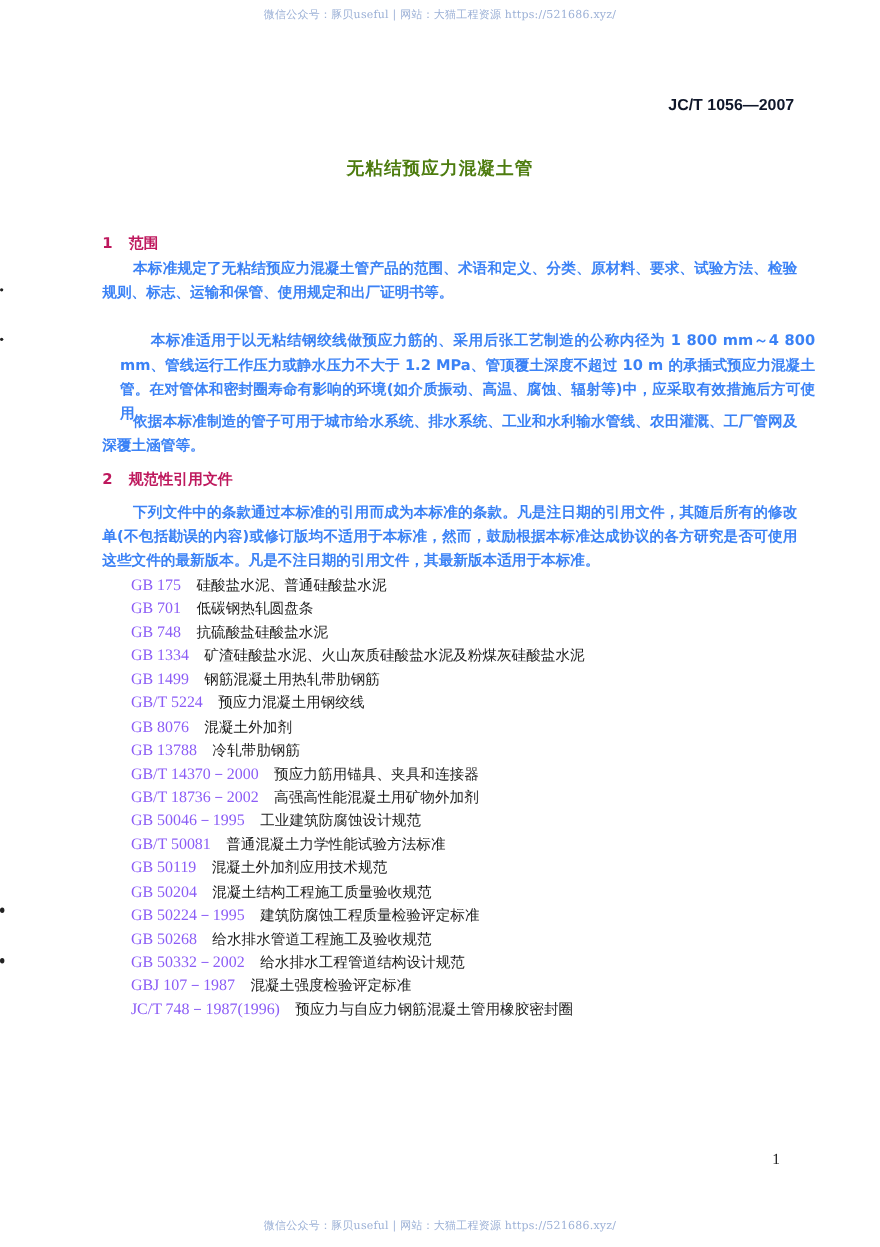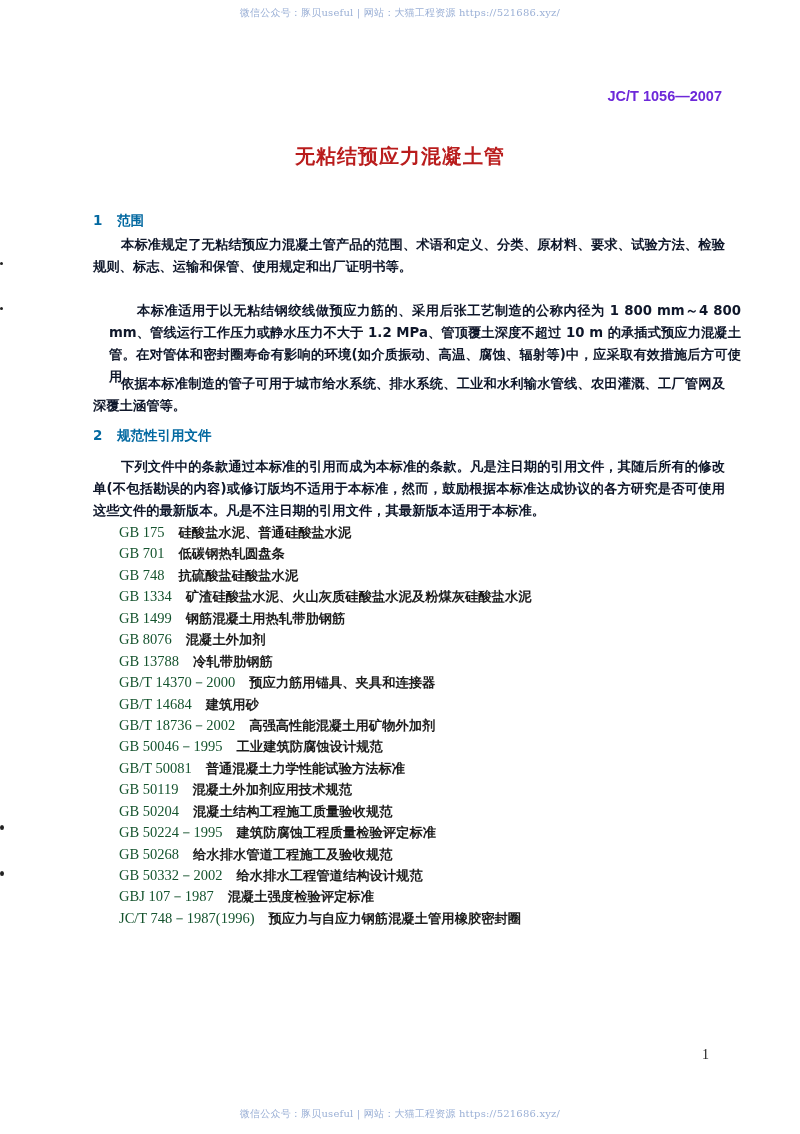--- a/index.html
+++ b/index.html
@@ -11,44 +11,44 @@
   .watermark {
     position: absolute; left: 0; width: 800px; text-align: center;
     font-family: "DejaVu Serif", "Liberation Serif", serif;
     font-size: 10px; color: #9bb0d6; letter-spacing: 0.2px;
   }
   .wm-top { top: 6px; }
   .wm-bottom { top: 1107px; }
   .std-code {
     position: absolute; right: 78px; top: 88px;
     font-family: "Liberation Sans", "DejaVu Sans", sans-serif;
-    font-weight: bold; font-size: 14.5px; color: #6d28d9;
+    font-weight: bold; font-size: 14.5px; color: #0f172a;
   }
   .doc-title {
     position: absolute; left: 0; width: 800px; top: 143px; text-align: center;
-    font-weight: bold; font-size: 20px; letter-spacing: 1px; color: #b91c1c;
+    font-weight: bold; font-size: 16px; letter-spacing: 1px; color: #4d7c0f;
   }
   .section-heading {
-    position: absolute; left: 93px; font-weight: bold; font-size: 13.5px; color: #0369a1;
+    position: absolute; left: 93px; font-weight: bold; font-size: 13.5px; color: #be185d;
   }
   .section-heading .num { display: inline-block; width: 24px; }
   .para {
     position: absolute; left: 93px; width: 632px;
     font-size: 13.3px; line-height: 22px; text-align: justify;
-    text-indent: 28px; font-weight: bold; color: #0f172a;
+    text-indent: 28px; font-weight: bold; color: #3b82f6;
   }
   .ref-list { position: absolute; left: 119px; top: 522px; margin: 0; padding: 0; list-style: none; }
   .ref-item {
     height: 21.45px; line-height: 21.45px; font-size: 13.3px; white-space: nowrap;
   }
   .ref-code {
-    font-family: "Liberation Serif", "DejaVu Serif", serif; font-size: 14.5px; color: #14532d;
+    font-family: "Liberation Serif", "DejaVu Serif", serif; font-size: 14.5px; color: #8b5cf6;
     margin-right: 14px;
   }
-  .ref-title { font-weight: bold; color: #1c1c1c; }
+  .ref-title { font-weight: normal; color: #1c1c1c; }
   .page-number {
     position: absolute; left: 702px; top: 1047px;
     font-family: "Liberation Serif", serif; font-size: 14px; color: #222;
   }
   .margin-dot { position: absolute; background: #222; border-radius: 50%; }
 </style>
 </head>
 <body>
 
 <div class="watermark wm-top">微信公众号：豚贝useful | 网站：大猫工程资源 https://521686.xyz/</div>
@@ -72,24 +72,24 @@
   <span class="num">2</span><span>规范性引用文件</span>
 </div>
 <p class="para" style="top:456px;margin:0;">下列文件中的条款通过本标准的引用而成为本标准的条款。凡是注日期的引用文件，其随后所有的修改单(不包括勘误的内容)或修订版均不适用于本标准，然而，鼓励根据本标准达成协议的各方研究是否可使用这些文件的最新版本。凡是不注日期的引用文件，其最新版本适用于本标准。</p>
 
 <ul class="ref-list">
   <li class="ref-item"><span class="ref-code">GB 175</span><span class="ref-title">硅酸盐水泥、普通硅酸盐水泥</span></li>
   <li class="ref-item"><span class="ref-code">GB 701</span><span class="ref-title">低碳钢热轧圆盘条</span></li>
   <li class="ref-item"><span class="ref-code">GB 748</span><span class="ref-title">抗硫酸盐硅酸盐水泥</span></li>
   <li class="ref-item"><span class="ref-code">GB 1334</span><span class="ref-title">矿渣硅酸盐水泥、火山灰质硅酸盐水泥及粉煤灰硅酸盐水泥</span></li>
   <li class="ref-item"><span class="ref-code">GB 1499</span><span class="ref-title">钢筋混凝土用热轧带肋钢筋</span></li>
+  <li class="ref-item"><span class="ref-code">GB/T 5224</span><span class="ref-title">预应力混凝土用钢绞线</span></li>
   <li class="ref-item"><span class="ref-code">GB 8076</span><span class="ref-title">混凝土外加剂</span></li>
   <li class="ref-item"><span class="ref-code">GB 13788</span><span class="ref-title">冷轧带肋钢筋</span></li>
   <li class="ref-item"><span class="ref-code">GB/T 14370－2000</span><span class="ref-title">预应力筋用锚具、夹具和连接器</span></li>
-  <li class="ref-item"><span class="ref-code">GB/T 14684</span><span class="ref-title">建筑用砂</span></li>
   <li class="ref-item"><span class="ref-code">GB/T 18736－2002</span><span class="ref-title">高强高性能混凝土用矿物外加剂</span></li>
   <li class="ref-item"><span class="ref-code">GB 50046－1995</span><span class="ref-title">工业建筑防腐蚀设计规范</span></li>
   <li class="ref-item"><span class="ref-code">GB/T 50081</span><span class="ref-title">普通混凝土力学性能试验方法标准</span></li>
   <li class="ref-item"><span class="ref-code">GB 50119</span><span class="ref-title">混凝土外加剂应用技术规范</span></li>
   <li class="ref-item"><span class="ref-code">GB 50204</span><span class="ref-title">混凝土结构工程施工质量验收规范</span></li>
   <li class="ref-item"><span class="ref-code">GB 50224－1995</span><span class="ref-title">建筑防腐蚀工程质量检验评定标准</span></li>
   <li class="ref-item"><span class="ref-code">GB 50268</span><span class="ref-title">给水排水管道工程施工及验收规范</span></li>
   <li class="ref-item"><span class="ref-code">GB 50332－2002</span><span class="ref-title">给水排水工程管道结构设计规范</span></li>
   <li class="ref-item"><span class="ref-code">GBJ 107－1987</span><span class="ref-title">混凝土强度检验评定标准</span></li>
   <li class="ref-item"><span class="ref-code">JC/T 748－1987(1996)</span><span class="ref-title">预应力与自应力钢筋混凝土管用橡胶密封圈</span></li>

